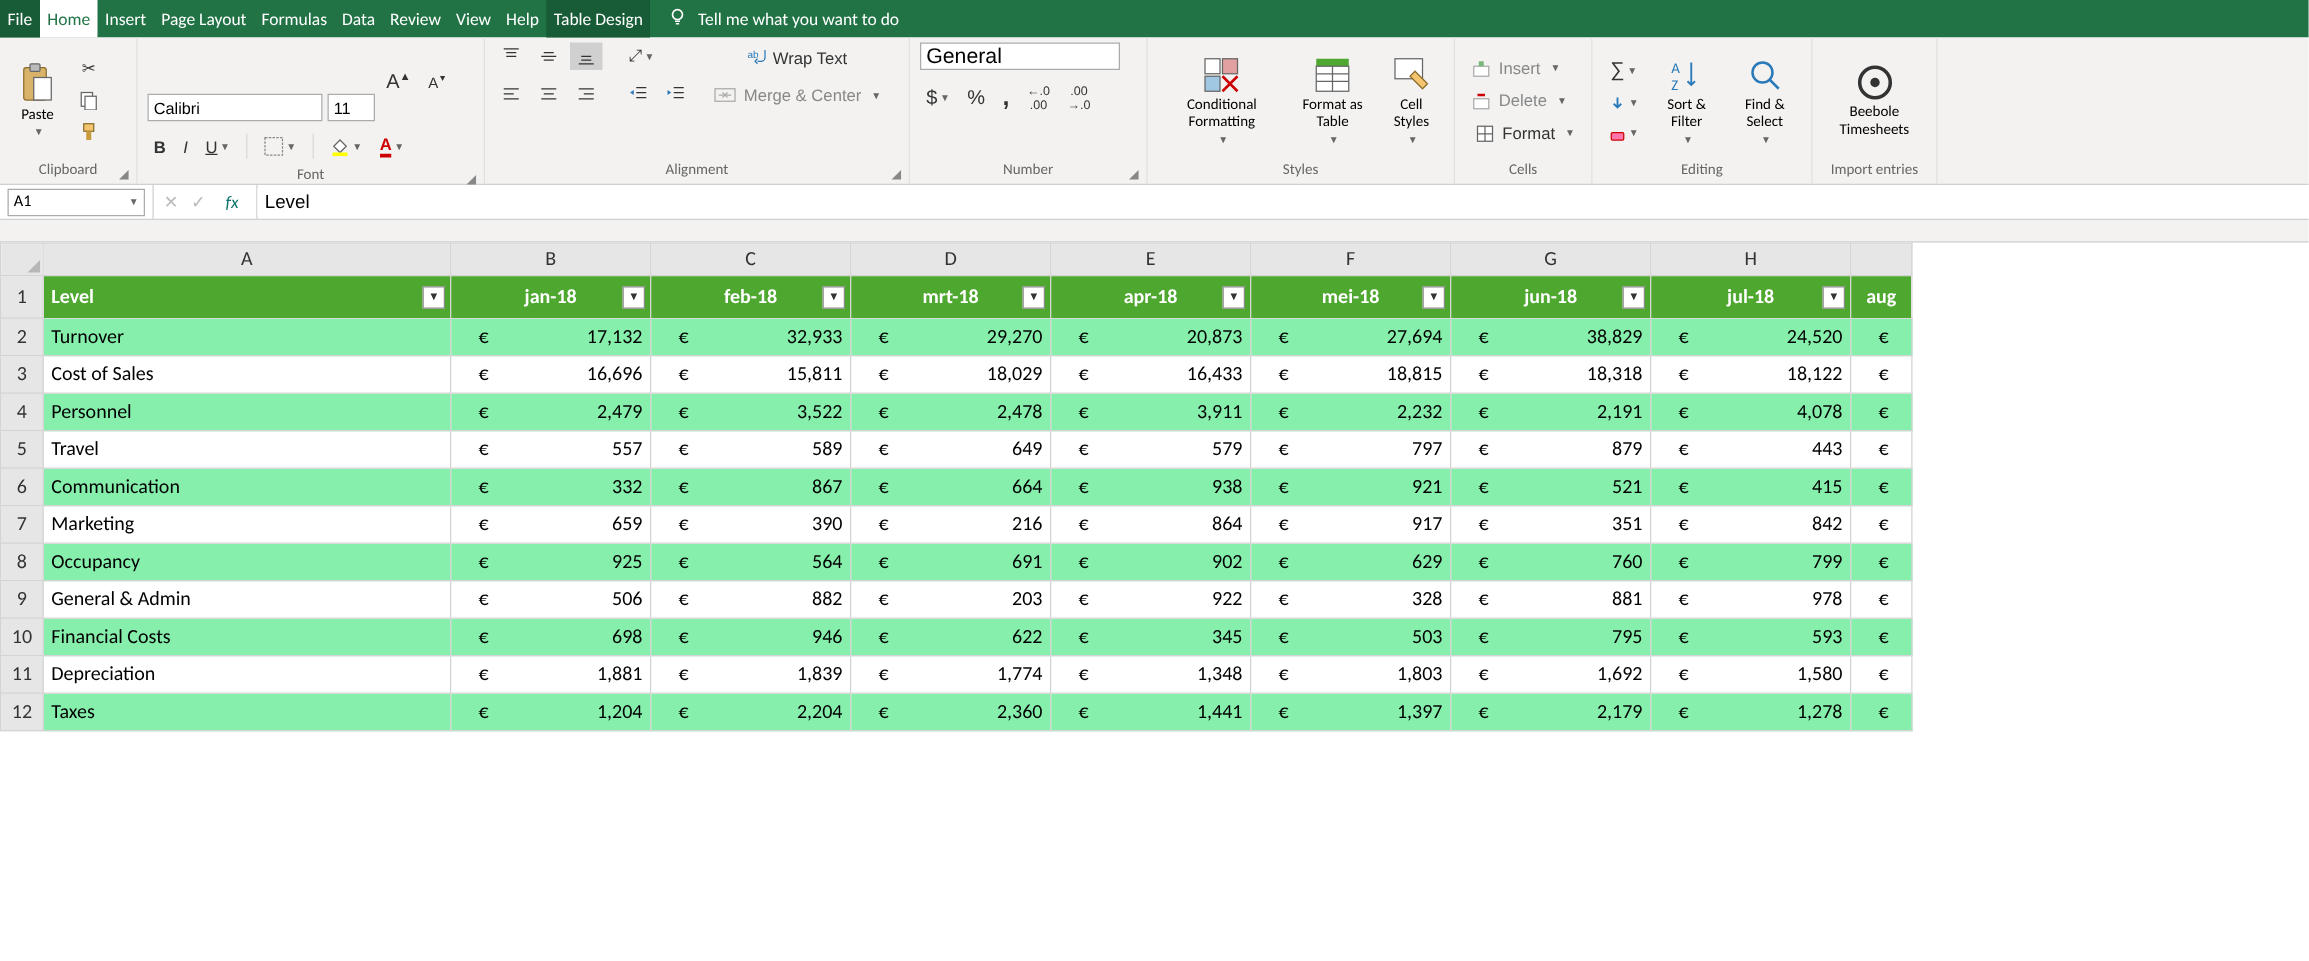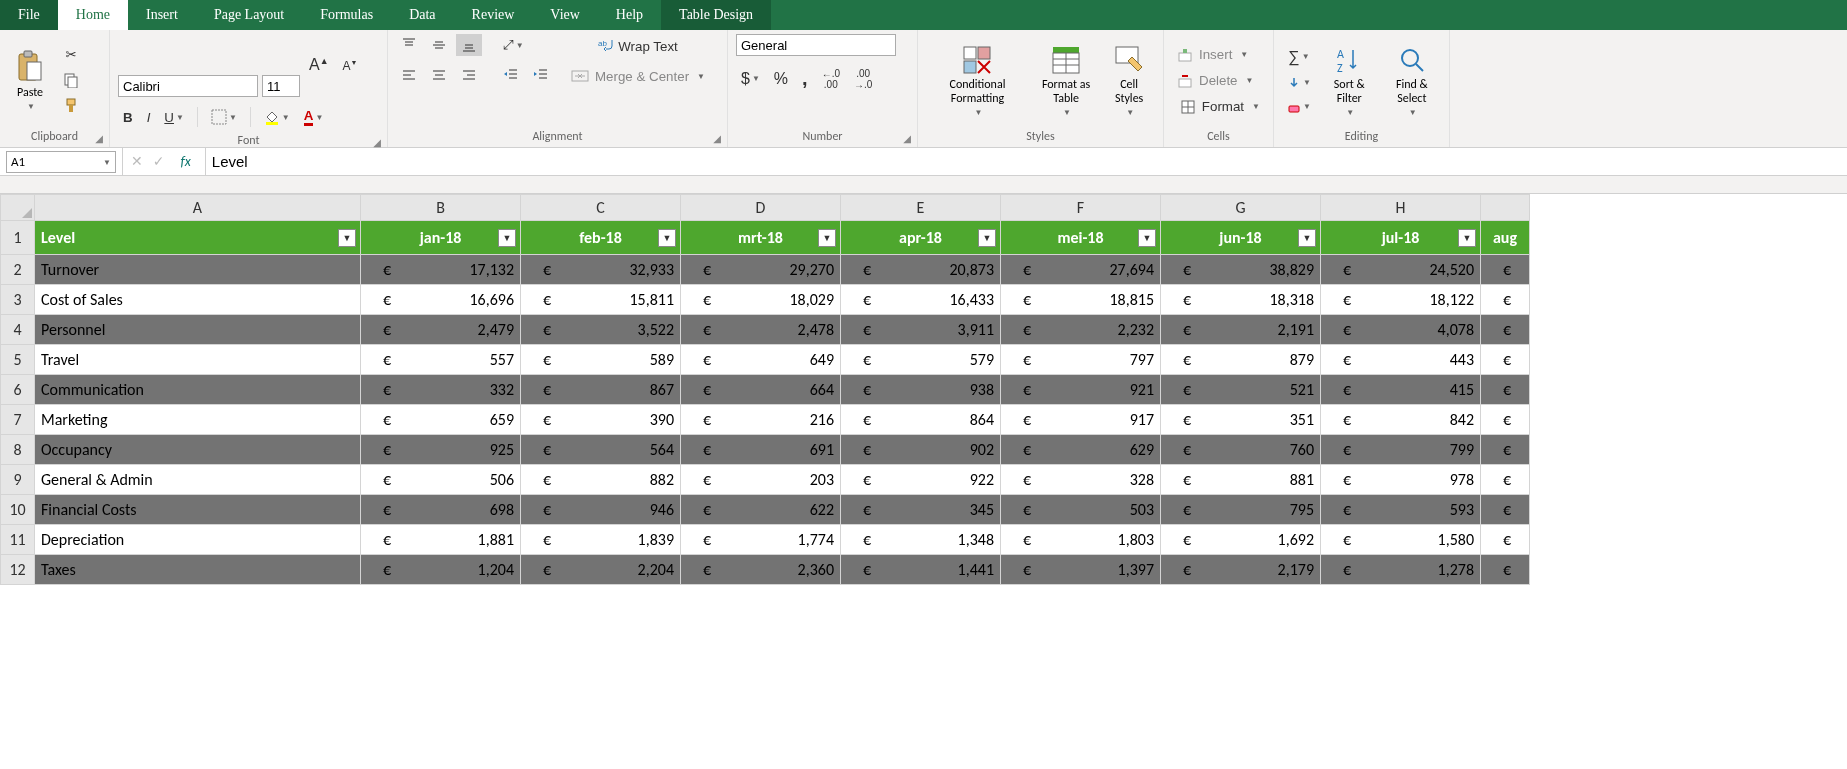--- a/index.html
+++ b/index.html
@@ -1,36 +1,36 @@
 <!DOCTYPE html>
 <html><head>
 <meta charset="utf-8">
 <style>
 * { box-sizing: border-box; margin: 0; padding: 0; }
 body { font-family: "Segoe UI", Calibri, Arial, sans-serif; font-size: 14px; background: #fff; overflow: hidden; }
 
 
 .menubar { background: #217346; color: #fff; height: 30px; display: flex; align-items: stretch; }
-.menubar .tab { padding: 0 18px; display: flex; align-items: center; cursor: pointer; font-size: 14px; font-family: Liberation Serif, serif; }
+.menubar .tab { padding: 0 6px; display: flex; align-items: center; cursor: pointer; font-size: 14px; }
 .menubar .tab.file { background: #185c37; }
 .menubar .tab.active { background: #fff; color: #217346; }
 .menubar .tell-me { display: flex; align-items: center; gap: 8px; padding: 0 14px; font-size: 14px; }
 .menubar .bulb { width: 16px; height: 16px; display: inline-block; }
 
 
 .ribbon { background: #f3f2f1; border-bottom: 1px solid #d0d0d0; display: flex; height: 118px; }
 .ribbon-group { border-right: 1px solid #e1e1e1; padding: 4px 8px 2px; display: flex; flex-direction: column; justify-content: space-between; }
 .ribbon-group .group-name { text-align: center; font-size: 12px; color: #666; padding: 2px 0; position: relative; }
 .ribbon-group .dialog-launcher { position: absolute; right: -2px; bottom: 0; color: #888; font-size: 10px; cursor: pointer; }
 .ribbon-row { display: flex; align-items: center; gap: 4px; margin-bottom: 2px; }
 .rbtn { background: transparent; border: 1px solid transparent; padding: 2px 4px; cursor: pointer; display: inline-flex; align-items: center; justify-content: center; color: #333; }
 .big-btn { display: flex; flex-direction: column; align-items: center; justify-content: center; padding: 4px 6px; cursor: pointer; font-size: 12px; gap: 2px; }
 .big-btn .icon-box { width: 32px; height: 32px; display: flex; align-items: center; justify-content: center; }
 .font-select { border: 1px solid #ababab; background: #fff; height: 22px; font-size: 13px; padding: 0 8px 0 4px; margin-top: 41px; }
-.num-format-select { border: 1px solid #ababab; background: #fff; height: 22px; width: 160px; font-size: 13px; padding: 0 18px 0 4px; }
+.num-format-select { border: 1px solid #ababab; background: #fff; height: 22px; width: 160px; font-size: 17px; padding: 0 18px 0 4px; }
 .dd-arrow { font-size: 8px; color: #666; margin-left: 2px; }
 .sep { width: 1px; background: #d9d9d9; align-self: stretch; margin: 2px 4px; }
 
 
 .formula-bar { display: flex; align-items: center; height: 28px; border-bottom: 1px solid #d0d0d0; background: #fff; }
 .name-box { width: 110px; height: 22px; border: 1px solid #ababab; margin: 0 6px; display: flex; align-items: center; padding: 0 4px; font-size: 13px; justify-content: space-between; }
 .fx-btn { color: #0f766e; padding: 0 6px; cursor: pointer; font-style: italic; }
 .formula-input { flex: 1; border: none; height: 22px; padding: 0 6px; font-size: 15px; outline: none; }
 .fb-icons { display: flex; gap: 10px; padding: 0 8px; color: #bbb; align-items: center; border-left: 1px solid #d0d0d0; border-right: 1px solid #d0d0d0; height: 100%; }
 
@@ -46,21 +46,21 @@
 .col-data { width: 160px; }
 .col-last { width: 42px; }
 
 
 .th-row td { background: #4ea72e; color: #fff; font-weight: bold; height: 34px; padding: 0 6px; position: relative; }
 .th-row .filter { position: absolute; right: 4px; top: 50%; transform: translateY(-50%); width: 18px; height: 18px; background: #fff; border: 1px solid #888; color: #333; display: flex; align-items: center; justify-content: center; font-size: 9px; cursor: pointer; }
 .th-row .hdr-text { text-align: center; display: block; }
 
 
 .data-row td { height: 30px; padding: 0; }
-.data-row.even td { background: #737373; }
+.data-row.even td { background: #86efac; }
 .data-row td.label { padding-left: 6px; }
 .cell-inner { display: flex; justify-content: space-between; align-items: center; height: 100%; padding: 0 6px; }
 .euro { width: 36px; text-align: right; padding-right: 12px; }
 .val { flex: 1; text-align: right; }
 
 
 svg { display: block; }
 .txt-muted { color: #888; }
 </style>
 </head>
@@ -70,20 +70,29 @@
   <div class="tab file">File</div>
   <div class="tab active">Home</div>
   <div class="tab">Insert</div>
   <div class="tab">Page Layout</div>
   <div class="tab">Formulas</div>
   <div class="tab">Data</div>
   <div class="tab">Review</div>
   <div class="tab">View</div>
   <div class="tab">Help</div>
   <div class="tab" style="background:#185c37">Table Design</div>
+  <div class="tell-me">
+    <span>
+      <svg class="bulb" viewBox="0 0 24 24" fill="none" stroke="#fff" stroke-width="2">
+          <circle cx="12" cy="10" r="6"></circle>
+          <path d="M9 18h6M10 21h4"></path>
+        </svg>
+    </span>
+    <span>Tell me what you want to do</span>
+  </div>
 </div>
 
 <div class="ribbon">
 
   <div class="ribbon-group" style="width:110px">
     <div style="display:flex;gap:6px;flex:1">
       <div class="big-btn">
         <span class="icon-box">
           <svg width="30" height="34" viewBox="0 0 30 34">
               <rect x="4" y="4" width="18" height="26" rx="2" fill="#d9b36a" stroke="#8a6d2a"></rect>
@@ -431,20 +440,32 @@
               <path d="M18 18 L25 25" stroke="#2a7ab9" stroke-width="2"></path>
             </svg>
           </span>
         <span style="text-align:center;line-height:1.1">Find &amp; Select</span>
           <span class="dd-arrow">▼</span>
       </div>
     </div>
     <div class="group-name"><span>Editing</span></div>
   </div>
 
+  <div class="ribbon-group" style="width:100px">
+    <div class="big-btn" style="flex:1;justify-content:center">
+      <span class="icon-box">
+          <svg width="34" height="34" viewBox="0 0 34 34">
+            <circle cx="17" cy="17" r="13" fill="none" stroke="#333" stroke-width="3"></circle>
+            <circle cx="17" cy="17" r="4" fill="#333"></circle>
+          </svg>
+        </span>
+      <span style="text-align:center;line-height:1.1">Beebole Timesheets</span>
+    </div>
+    <div class="group-name"><span>Import entries</span></div>
+  </div>
 
 </div>
 
 <div class="formula-bar">
   <div class="name-box">
     <span>A1</span>
     <span class="dd-arrow">▼</span>
   </div>
   <div class="fb-icons">
     <span>✕</span>

